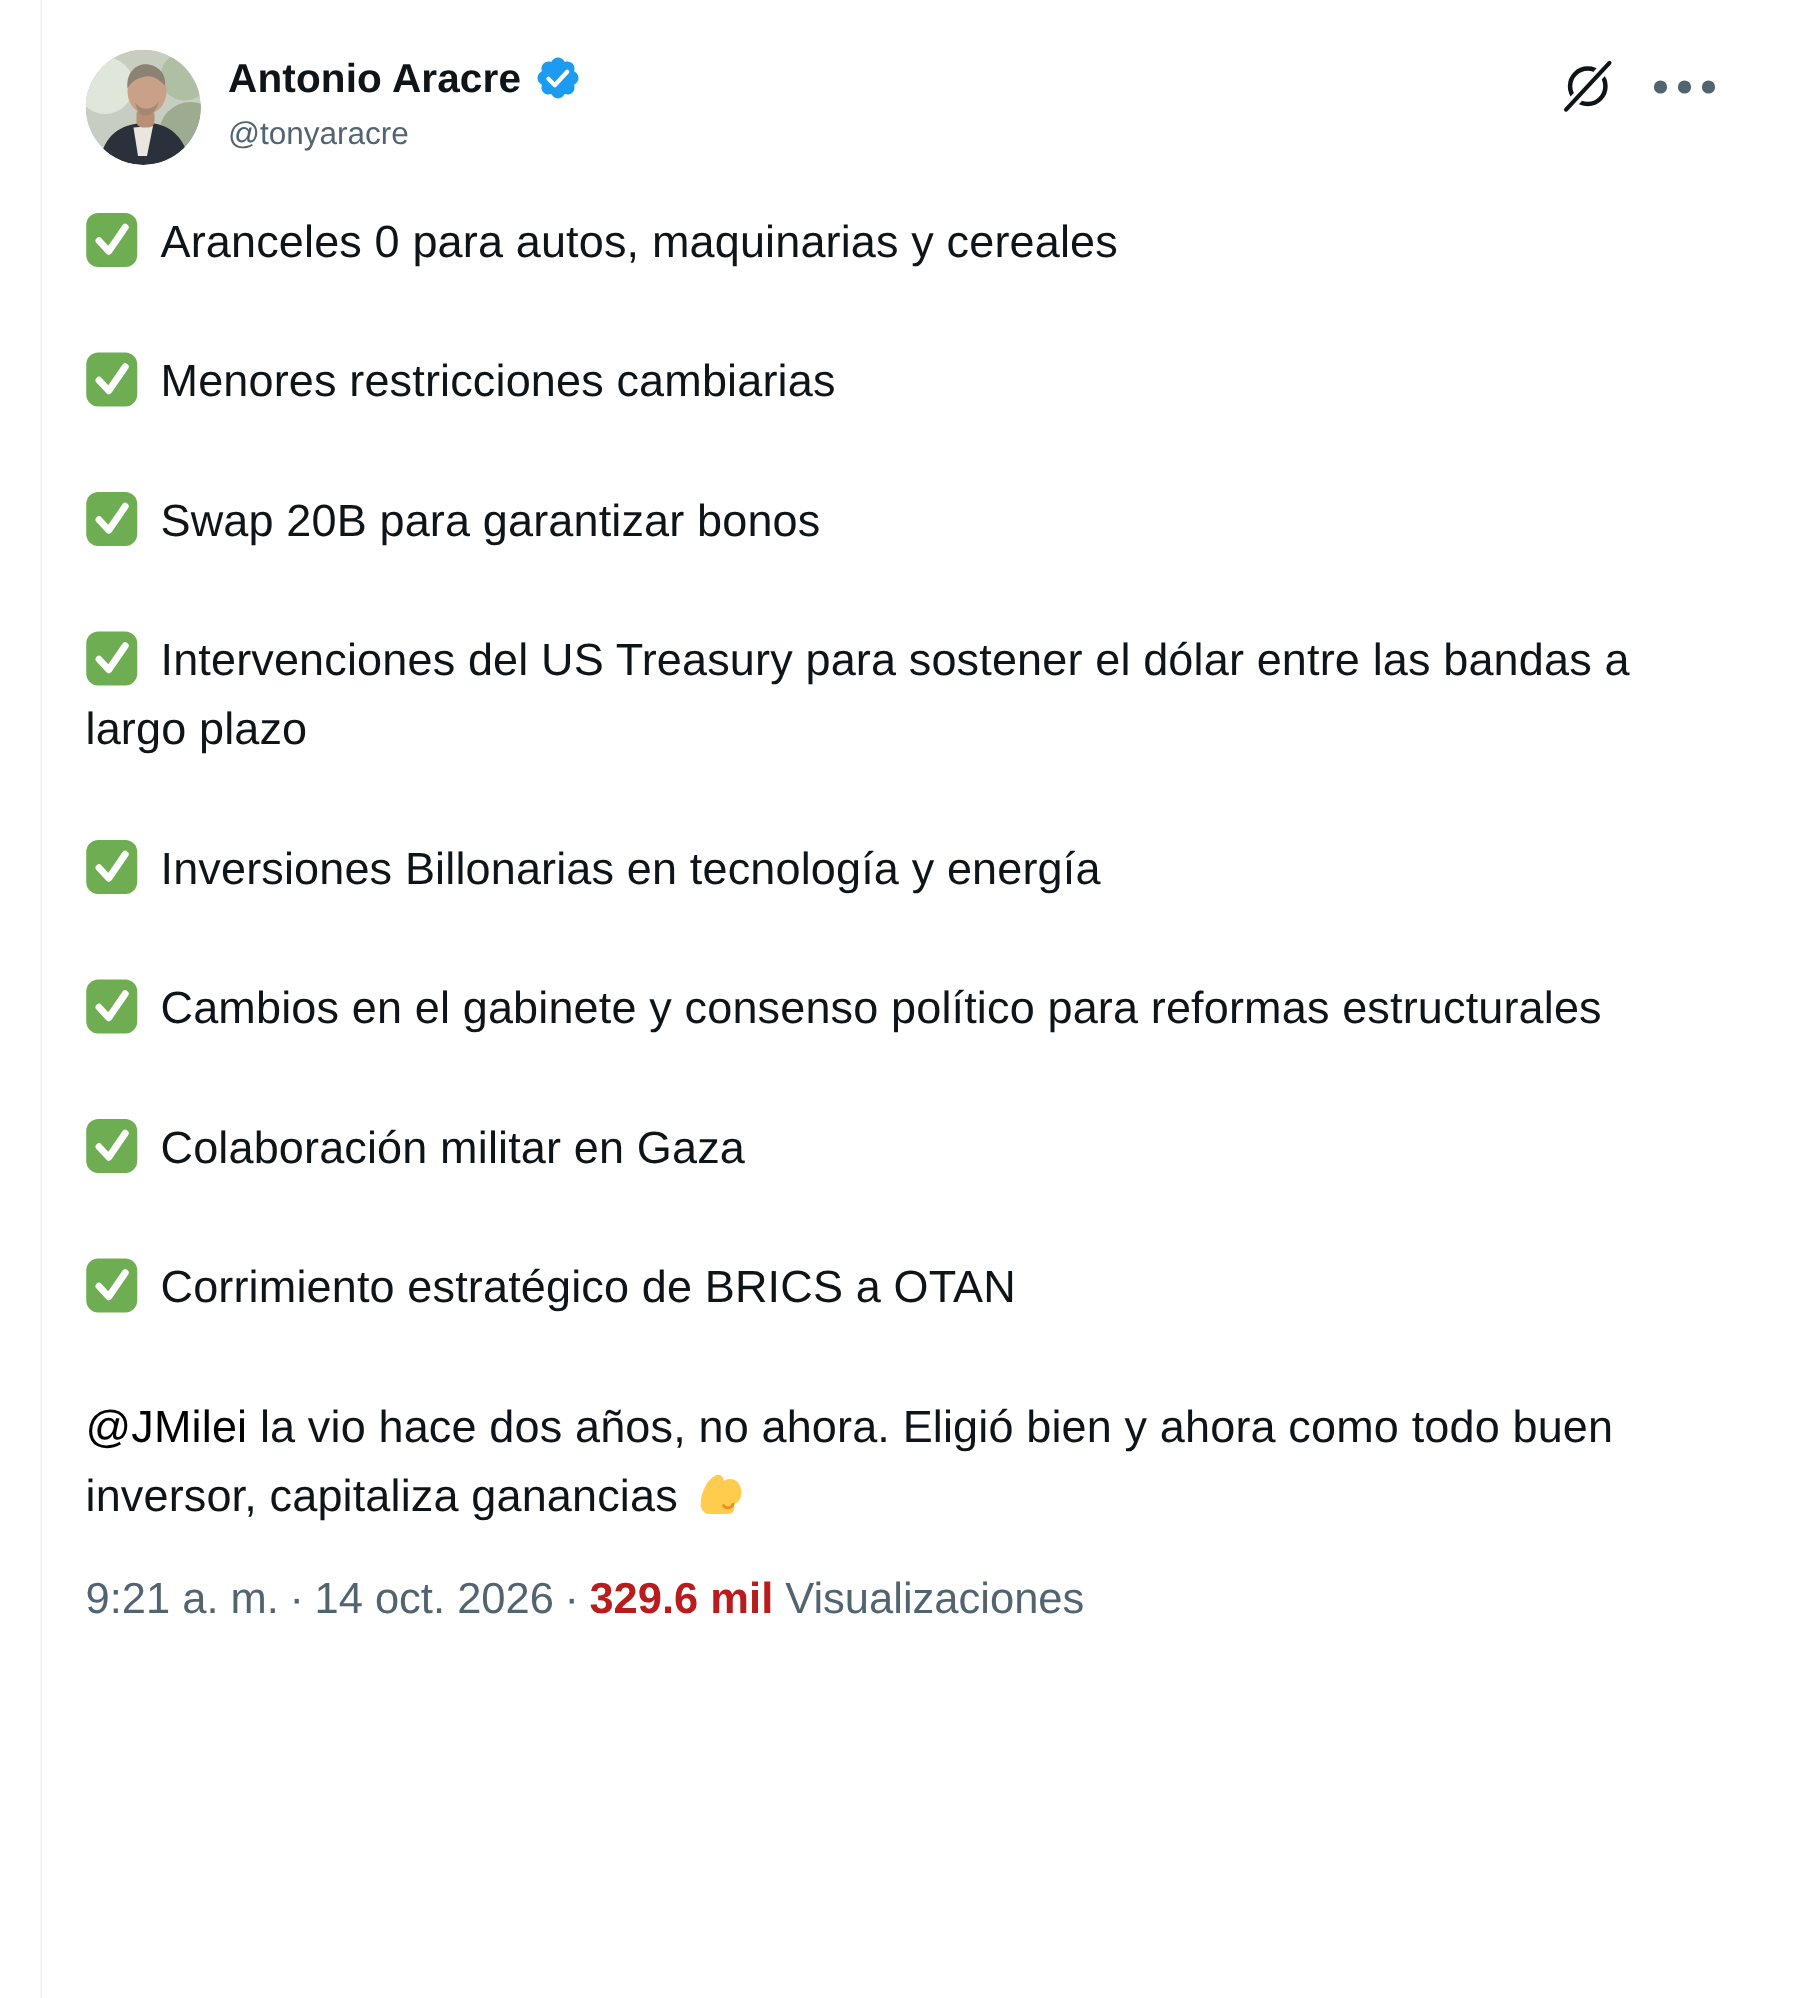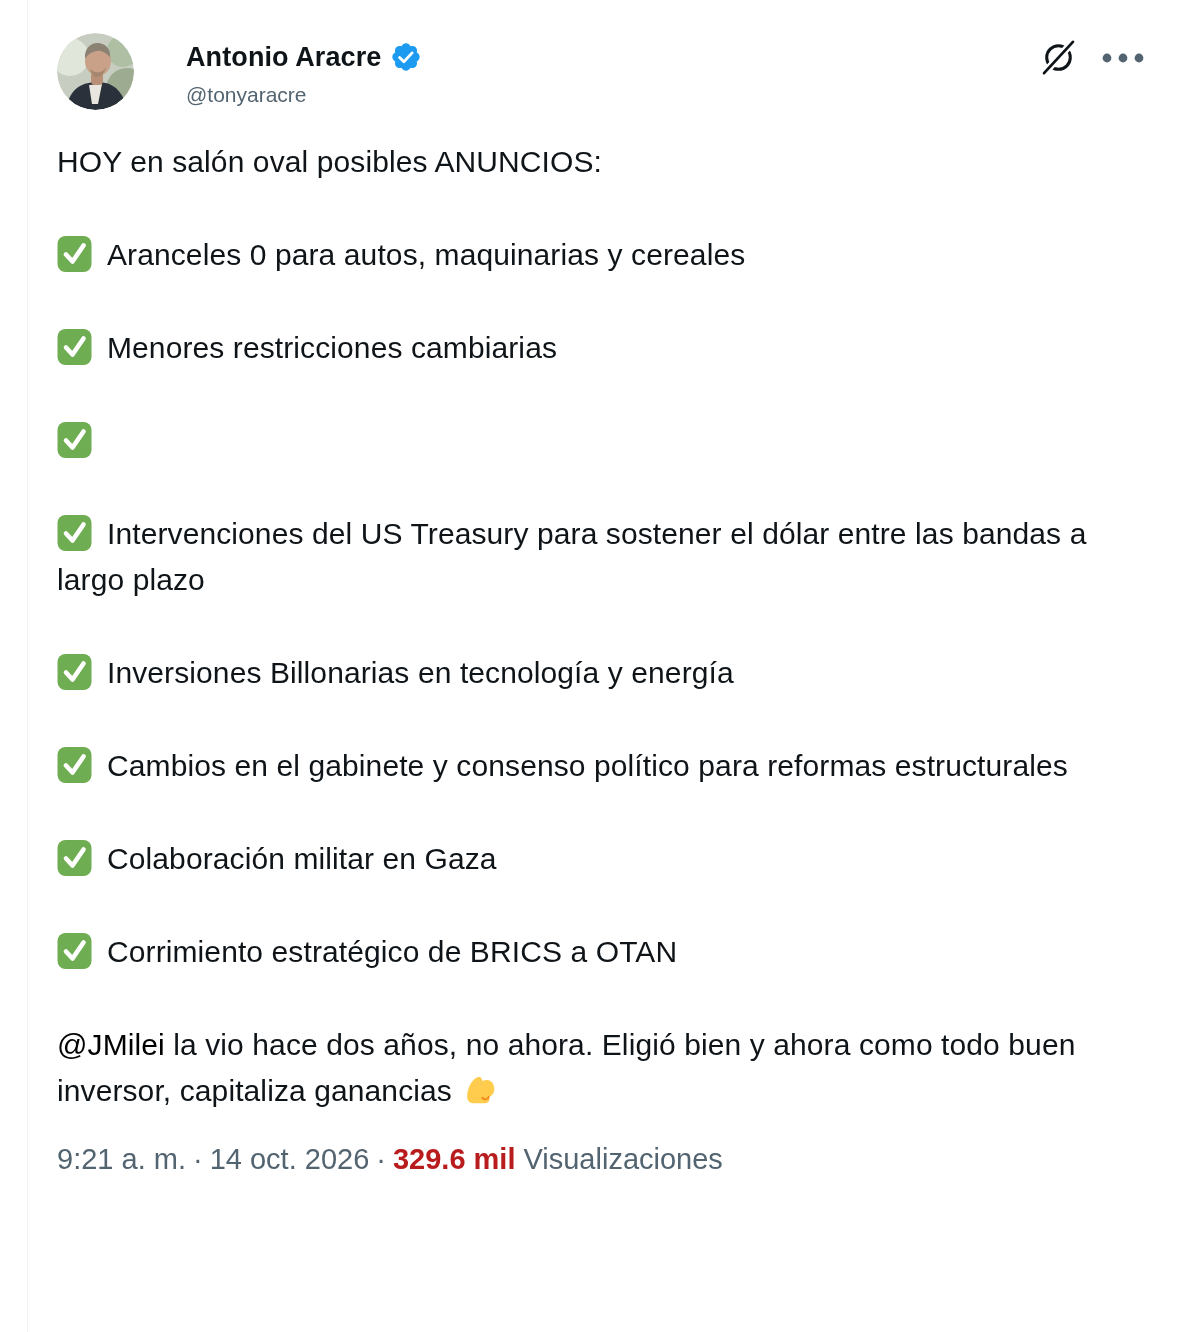--- a/index.html
+++ b/index.html
@@ -23,23 +23,22 @@
     width: 1px;
     background: #eff3f4;
   }
   .tweet {
     position: relative;
     padding: 33px 55px 0 57px;
   }
   
   .tweet-header {
     display: flex;
-    align-items: flex-end;
+    align-items: flex-start;
     position: relative;
-    gap: 34px;
   }
   .avatar {
     width: 77px;
     height: 77px;
     border-radius: 50%;
     overflow: hidden;
     flex: 0 0 auto;
     cursor: pointer;
   }
   .avatar svg { display: block; }
@@ -194,37 +193,36 @@
             <circle cx="6" cy="6" r="4.4" fill="#536471"></circle>
             <circle cx="22" cy="6" r="4.4" fill="#536471"></circle>
             <circle cx="38" cy="6" r="4.4" fill="#536471"></circle>
           </svg>
         </span>
       </button>
     </div>
   </header>
 
   <div class="tweet-body">
-    <p class="intro">HOY en salón oval posibles ANUNCIOS:</p>
 
     <div id="checklist">
   <p class="check-item"><span class="check-icon"><svg viewBox="0 0 35 39" width="35" height="39">
               <rect x="0.5" y="2" width="34" height="36" rx="8" fill="#6EAD52"></rect>
               <path d="M9 20.5 L15.5 27.5 L26.5 11.5" fill="none" stroke="#ffffff" stroke-width="4.6" stroke-linecap="round" stroke-linejoin="round"></path>
             </svg></span><span class="check-text">Aranceles 0 para autos, maquinarias y cereales</span></p>
 
   <p class="check-item"><span class="check-icon"><svg viewBox="0 0 35 39" width="35" height="39">
               <rect x="0.5" y="2" width="34" height="36" rx="8" fill="#6EAD52"></rect>
               <path d="M9 20.5 L15.5 27.5 L26.5 11.5" fill="none" stroke="#ffffff" stroke-width="4.6" stroke-linecap="round" stroke-linejoin="round"></path>
             </svg></span><span class="check-text">Menores restricciones cambiarias</span></p>
 
   <p class="check-item"><span class="check-icon"><svg viewBox="0 0 35 39" width="35" height="39">
               <rect x="0.5" y="2" width="34" height="36" rx="8" fill="#6EAD52"></rect>
               <path d="M9 20.5 L15.5 27.5 L26.5 11.5" fill="none" stroke="#ffffff" stroke-width="4.6" stroke-linecap="round" stroke-linejoin="round"></path>
-            </svg></span></p>
+            </svg></span><span class="check-text">Swap 20B para garantizar bonos</span></p>
 
   <p class="check-item"><span class="check-icon"><svg viewBox="0 0 35 39" width="35" height="39">
               <rect x="0.5" y="2" width="34" height="36" rx="8" fill="#6EAD52"></rect>
               <path d="M9 20.5 L15.5 27.5 L26.5 11.5" fill="none" stroke="#ffffff" stroke-width="4.6" stroke-linecap="round" stroke-linejoin="round"></path>
             </svg></span><span class="check-text">Intervenciones del US Treasury para sostener el dólar entre las bandas a largo plazo</span></p>
 
   <p class="check-item"><span class="check-icon"><svg viewBox="0 0 35 39" width="35" height="39">
               <rect x="0.5" y="2" width="34" height="36" rx="8" fill="#6EAD52"></rect>
               <path d="M9 20.5 L15.5 27.5 L26.5 11.5" fill="none" stroke="#ffffff" stroke-width="4.6" stroke-linecap="round" stroke-linejoin="round"></path>
             </svg></span><span class="check-text">Inversiones Billonarias en tecnología y energía</span></p>

